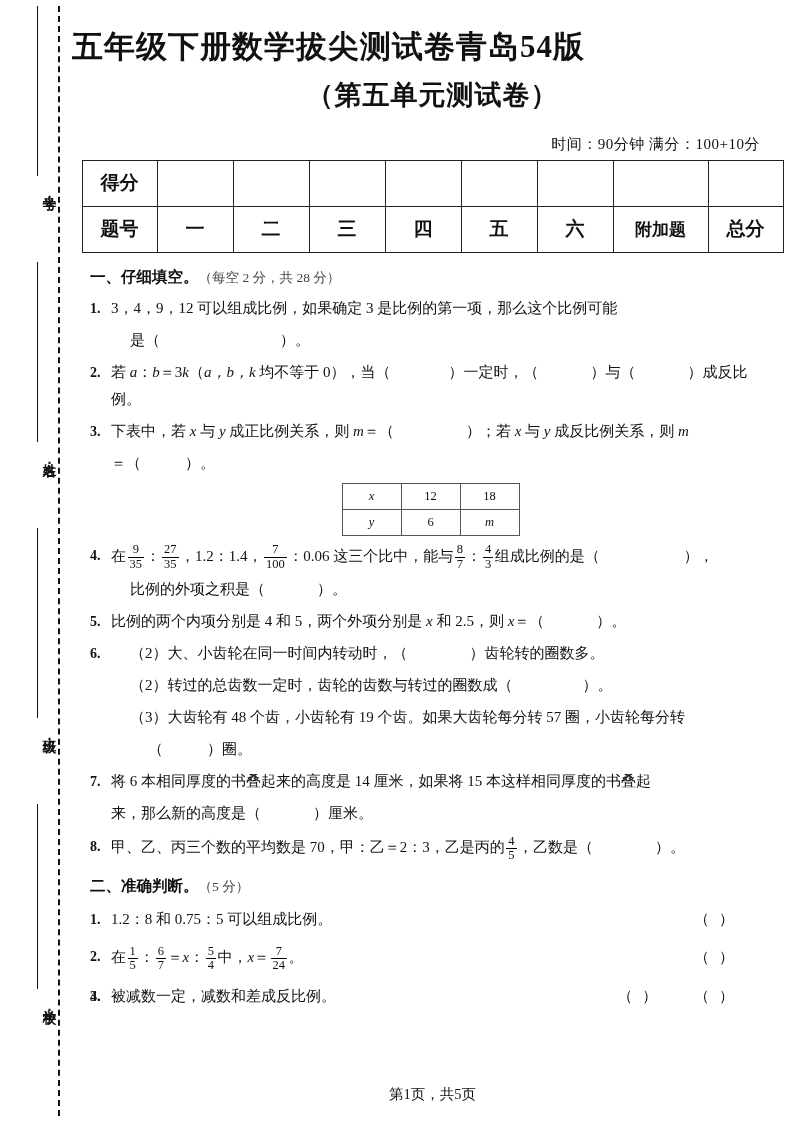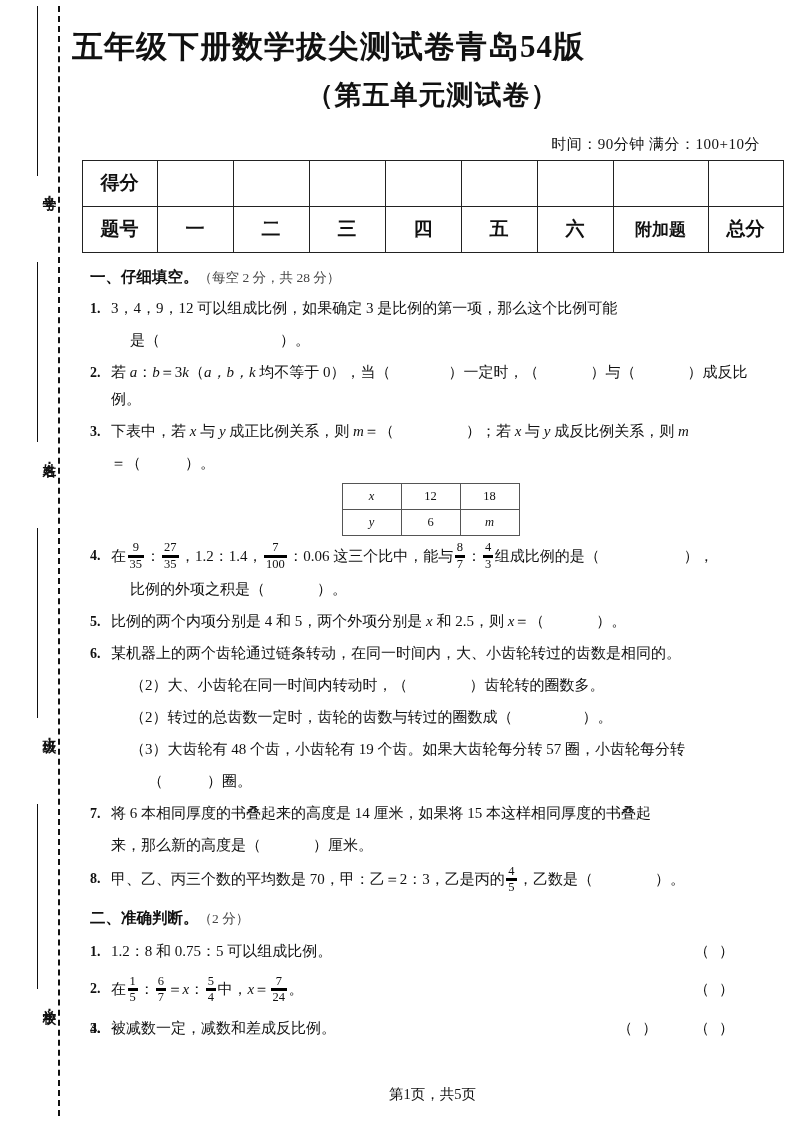--- a/index.html
+++ b/index.html
@@ -73,21 +73,21 @@
   .q.cont{padding-left:40px;}
   .q.jd{padding-left:21px;}
   .q.jd .rt{float:right;letter-spacing:3px;margin-right:34px;}
   .it{font-style:italic;font-family:"Liberation Serif","DejaVu Serif",serif;}
   .blank{display:inline-block;}
 
   
   .fr{display:inline-block;vertical-align:-7px;text-align:center;
       font-size:12.5px;line-height:1.05;margin:0 1.5px;}
   .fr .n{display:block;padding:0 2px;}
-  .fr .d{display:block;border-top:3px solid #000000;padding:0 2px;}
+  .fr .d{display:block;border-top:1px solid #000000;padding:0 2px;}
 
   
   table.xy{
     border-collapse:collapse;margin:6px auto 4px auto;table-layout:fixed;
     width:168px;
   }
   table.xy td{
     border:1px solid #555;height:23px;width:56px;text-align:center;
     font-size:12.5px;vertical-align:middle;
   }
@@ -191,21 +191,21 @@
     </div>
     <div class="q cont">
       <span>比例的外项之积是（</span><span class="blank" style="width:52px;"></span><span>）。</span>
     </div>
 
     <div class="q">
       <span class="no">5.</span><span>比例的两个内项分别是 4 和 5，两个外项分别是 </span><span class="it">x</span><span> 和 2.5，则 </span><span class="it">x</span><span>＝（</span><span class="blank" style="width:52px;"></span><span>）。</span>
     </div>
 
     <div class="q">
-      <span class="no">6.</span><span>某机器上的两个齿轮通过链条转动，在同一时间内，大、小齿轮转过的齿数是相同的。</span>
+      <span class="no">6.</span>
     </div>
     <div class="q sub">
       <span>（2）大、小齿轮在同一时间内转动时，（</span><span class="blank" style="width:62px;"></span><span>）齿轮转的圈数多。</span>
     </div>
     <div class="q sub">
       <span>（2）转过的总齿数一定时，齿轮的齿数与转过的圈数成（</span><span class="blank" style="width:70px;"></span><span>）。</span>
     </div>
     <div class="q sub">
       <span>（3）大齿轮有 48 个齿，小齿轮有 19 个齿。如果大齿轮每分转 57 圈，小齿轮每分转</span>
     </div>
@@ -218,21 +218,21 @@
     </div>
     <div class="q cont" style="padding-left:21px;">
       <span>来，那么新的高度是（</span><span class="blank" style="width:52px;"></span><span>）厘米。</span>
     </div>
 
     <div class="q" style="line-height:30px;">
       <span class="no">8.</span><span>甲、乙、丙三个数的平均数是 70，甲：乙＝2：3，乙是丙的</span><span class="fr"><span class="n">4</span><span class="d">5</span></span><span>，乙数是（</span><span class="blank" style="width:62px;"></span><span>）。</span>
     </div>
 
     <div class="sec-head" style="margin-top:14px;">
-      <span>二、准确判断。</span><span class="pts">（2 分）</span>
+      <span>二、准确判断。</span><span class="pts">（5 分）</span>
     </div>
 
     <div class="q jd" style="margin-top:9px;">
       <span class="rt">（    ）</span><span class="no">1.</span><span>1.2：8 和 0.75：5 可以组成比例。</span>
     </div>
 
     <div class="q jd" style="line-height:32px;margin-top:8px;">
       <span class="rt">（    ）</span><span class="no">2.</span><span>在</span><span class="fr"><span class="n">1</span><span class="d">5</span></span><span>：</span><span class="fr"><span class="n">6</span><span class="d">7</span></span><span>＝</span><span class="it">x</span><span>：</span><span class="fr"><span class="n">5</span><span class="d">4</span></span><span>中，</span><span class="it">x</span><span>＝</span><span class="fr"><span class="n">7</span><span class="d">24</span></span><span>。</span>
     </div>
 

